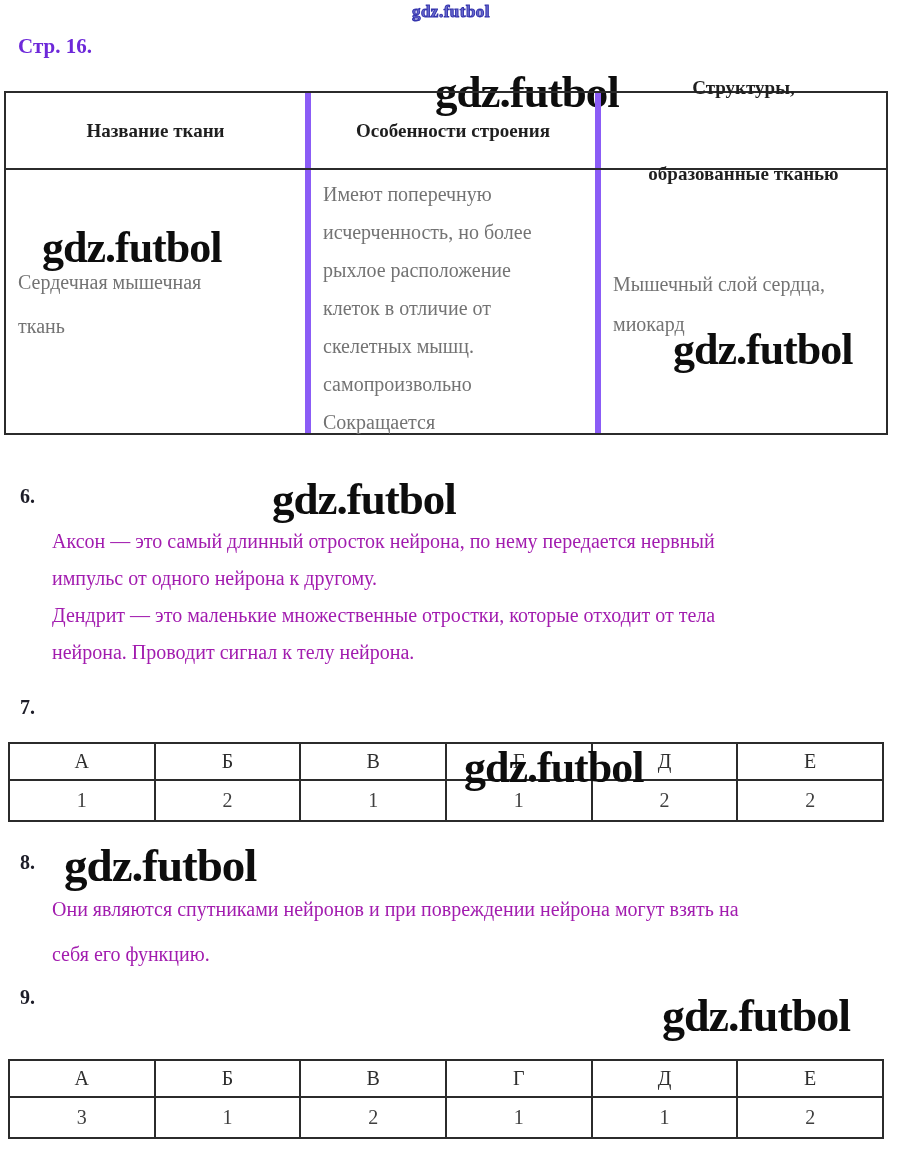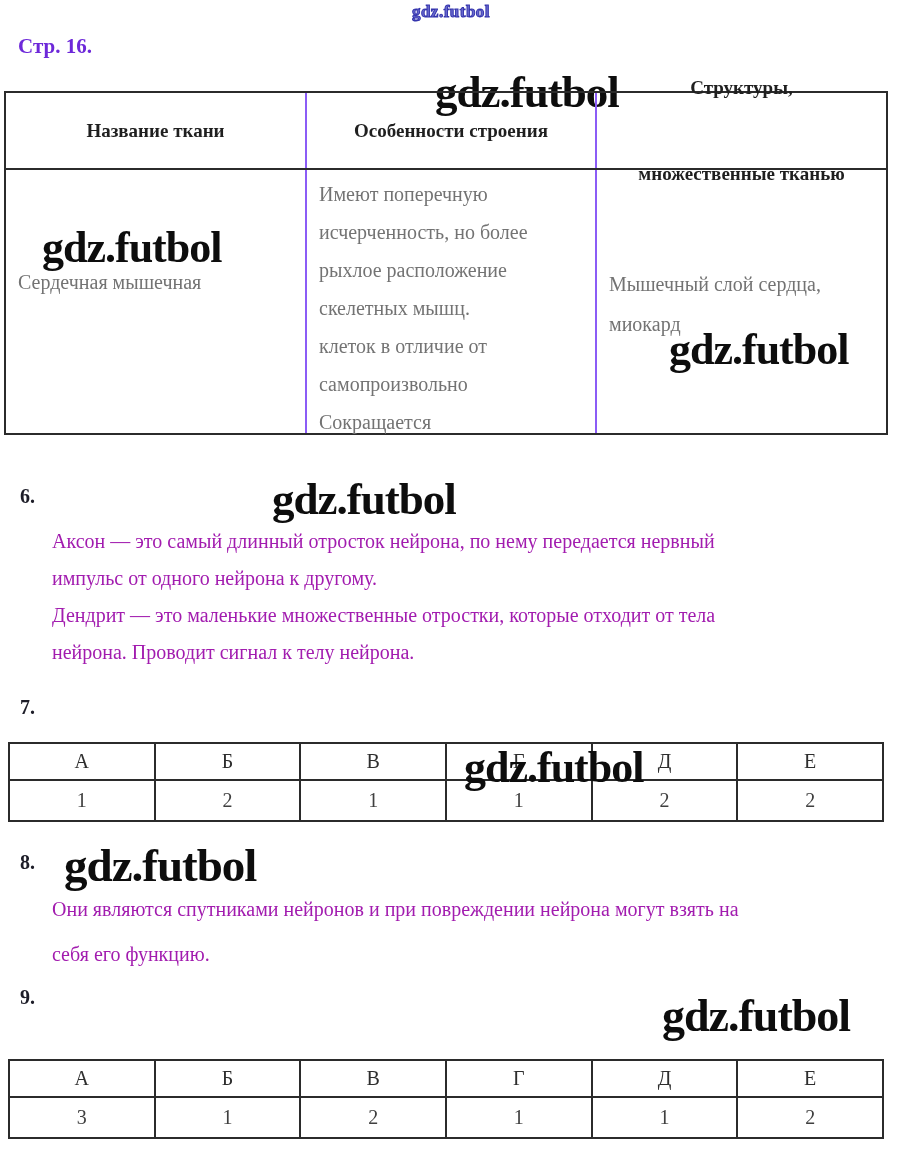--- a/index.html
+++ b/index.html
@@ -47,21 +47,21 @@
   .t1 .hrow{display:flex;height:77px;border-bottom:2px solid #2b2b2b;box-sizing:border-box;}
   .t1 .brow{display:flex;height:263px;box-sizing:border-box;}
   .t1 .c1{width:299px;}
   .t1 .c2{width:290px;}
   .t1 .c3{flex:1;}
   .t1 .cell{box-sizing:border-box;position:relative;}
   .t1 .hrow .cell{
     display:flex;flex-direction:column;justify-content:center;align-items:center;
     font-size:19px;font-weight:bold;color:#1f1f1f;text-align:center;line-height:38px;
   }
-  .t1 .cell + .cell{border-left:2px solid #8b5cf6;gap:48px;}
+  .t1 .cell + .cell{border-left:6px solid #8b5cf6;gap:48px;}
   .t1 .lines{position:absolute;font-size:20px;color:#737373;white-space:nowrap;}
   .t1 .c2 .lines{left:12px;top:5px;line-height:38px;}
   .t1 .c1 .lines{left:12px;top:90px;line-height:44px;}
   .t1 .c3 .lines{left:12px;top:94px;line-height:40px;}
   
   .para{position:absolute;left:52px;font-size:20px;color:#a21caf;line-height:37px;white-space:nowrap;}
   .para div{height:37px;}
   .para8 div{height:45px;}
   
   .lt{
@@ -92,37 +92,38 @@
   <div class="t1">
     <div class="hrow">
       <div class="cell c1">
         <span>Название ткани</span>
       </div>
       <div class="cell c2">
         <span>Особенности строения</span>
       </div>
       <div class="cell c3">
         <span>Структуры,</span>
-        <span>множественные тканью</span>
+        <span>образованные тканью</span>
       </div>
     </div>
     <div class="brow">
       <div class="cell c1">
         <div class="wm" style="left:36px;top:56px;">gdz.futbol</div>
         <div class="lines">
           <div>Сердечная мышечная</div>
+          <div>ткань</div>
         </div>
       </div>
       <div class="cell c2">
         <div class="lines">
           <div>Имеют поперечную</div>
           <div>исчерченность, но более</div>
           <div>рыхлое расположение</div>
+          <div>клеток в отличие от</div>
           <div>скелетных мышц.</div>
-          <div>клеток в отличие от</div>
           <div>самопроизвольно</div>
           <div>Сокращается</div>
         </div>
       </div>
       <div class="cell c3">
         <div class="lines">
           <div>Мышечный слой сердца,</div>
           <div>миокард</div>
         </div>
         <div class="wm" style="left:72px;top:158px;">gdz.futbol</div>

